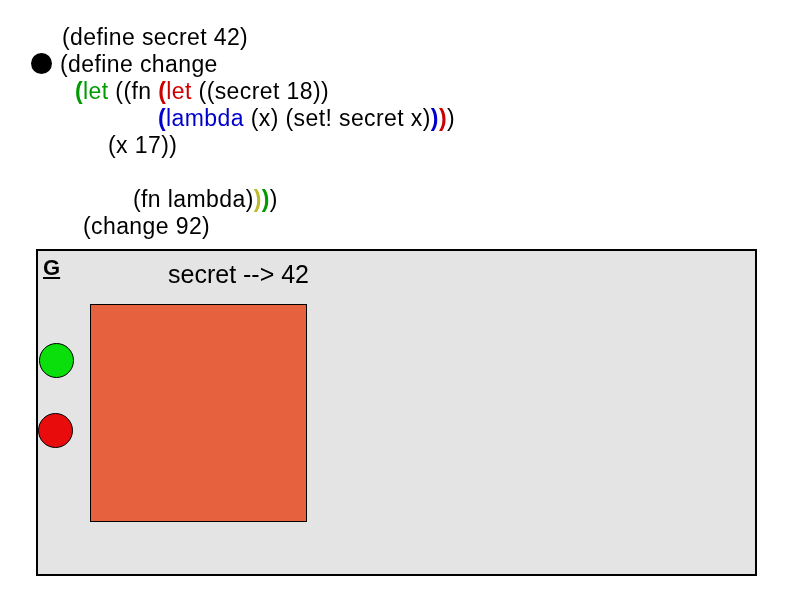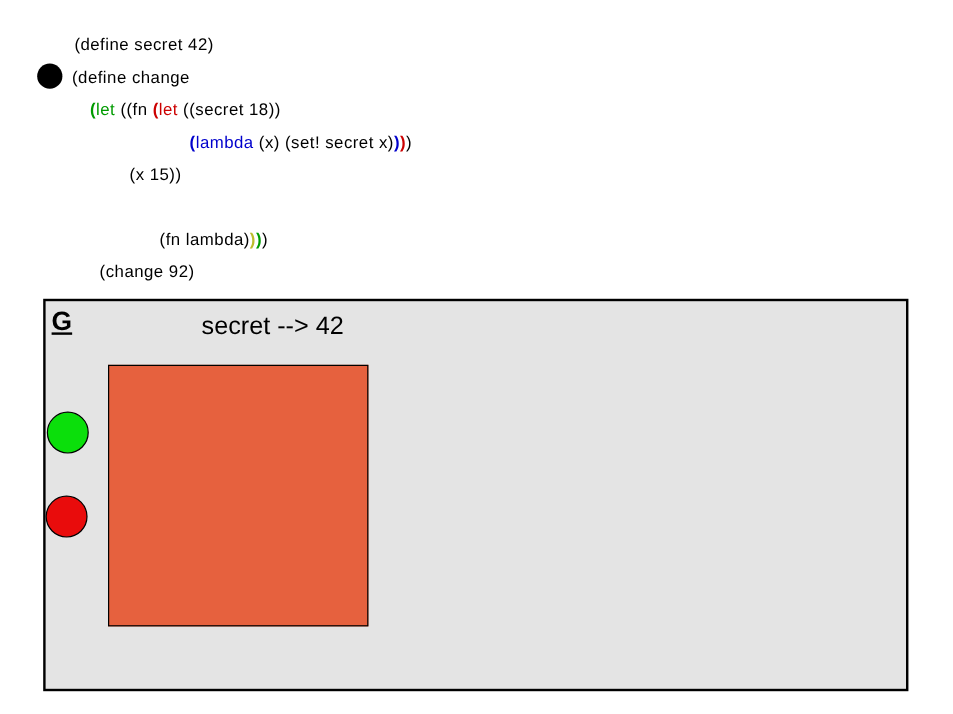--- a/index.html
+++ b/index.html
@@ -9,21 +9,21 @@
     font-family: "Liberation Sans", sans-serif;
     overflow: hidden;
   }
   .slide { position: relative; width: 794px; height: 595px; background: #ffffff; }
 
   
   .code-block { position: absolute; left: 0; top: 0; width: 794px; height: 245px; }
   .code-line {
     position: absolute;
     white-space: pre;
-    font-size: 14px;
+    font-size: 23px;
     line-height: 27px;
     letter-spacing: 0.4px;
     color: #000000;
   }
   .cl-0 { left: 62px;  top: 24px; }
   .cl-1 { left: 60px;  top: 51px; }
   .cl-2 { left: 75px;  top: 78px; }
   .cl-3 { left: 158px; top: 105px; }
   .cl-4 { left: 108px; top: 132px; }
   .cl-5 { left: 98px;  top: 159px; }
@@ -52,21 +52,21 @@
     border: 2px solid #000000;
   }
   .env-label {
     position: absolute; left: 5px; top: 4px;
     font-size: 22px; font-weight: bold;
     text-decoration: underline;
     color: #000000;
   }
   .binding {
     position: absolute; top: 9px;
-    font-size: 21px; color: #000000; white-space: pre;
+    font-size: 25px; color: #000000; white-space: pre;
   }
   .binding-secret { left: 130px; }
   .binding-change { left: 342px; }
 
   .closure-circle {
     position: absolute;
     width: 35px; height: 35px;
     border-radius: 50%;
     border: 1px solid #000000;
     box-sizing: border-box;
@@ -92,21 +92,21 @@
     <div class="bullet"></div>
 
     <div class="code-line cl-0"><span class="seg-black">(define secret 42)</span></div>
 
     <div class="code-line cl-1"><span class="seg-black">(define change</span></div>
 
     <div class="code-line cl-2"><span class="seg-green seg-bold">(</span><span class="seg-green">let</span><span class="seg-black"> ((fn </span><span class="seg-red seg-bold">(</span><span class="seg-red">let</span><span class="seg-black"> ((secret 18))</span></div>
 
     <div class="code-line cl-3"><span class="seg-blue seg-bold">(</span><span class="seg-blue">lambda</span><span class="seg-black"> (x) (set! secret x)</span><span class="seg-blue seg-bold">)</span><span class="seg-red seg-bold">)</span><span class="seg-black">)</span></div>
 
-    <div class="code-line cl-4"><span class="seg-black">(x 15))</span></div>
+    <div class="code-line cl-4"><span class="seg-black">(x 17))</span></div>
 
 
     <div class="code-line cl-6"><span class="seg-black">(fn lambda)</span><span class="seg-olive seg-bold">)</span><span class="seg-green seg-bold">)</span><span class="seg-black">)</span></div>
 
     <div class="code-line cl-7"><span class="seg-black">(change 92)</span></div>
 
   </div>
 
   <div class="env-box">
 

